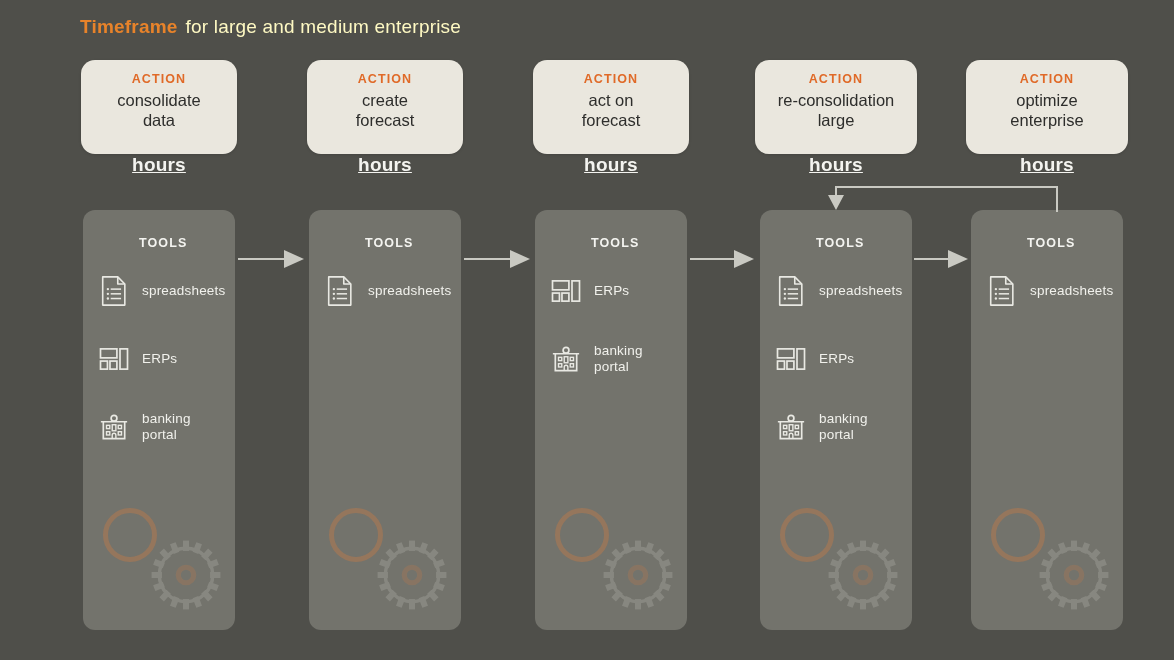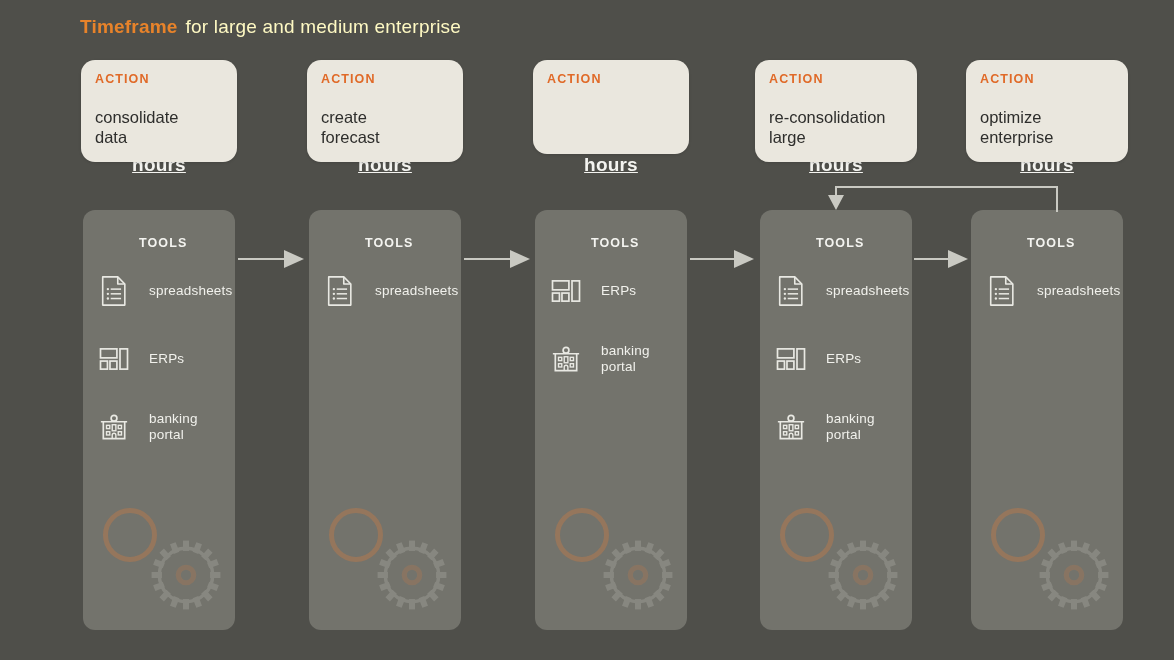--- a/index.html
+++ b/index.html
@@ -98,32 +98,32 @@
   
   .action {
     position: absolute;
     top: 0;
     left: -2px;
     width: 156px;
     min-height: 94px;
     background: #eae7de;
     border-radius: 14px;
     padding: 12px 14px 14px;
-    text-align: left;
+    text-align: center;
     z-index: 4;
     box-shadow: 0 1px 3px rgba(0,0,0,0.12);
   }
   .action .kicker {
     color: #e06a28;
     font-weight: bold;
     font-size: 12.5px;
     letter-spacing: 1.1px;
   }
   .action .title {
-    margin-top: 21px;
+    margin-top: 4px;
     color: #2e2e2c;
     font-size: 16.5px;
     line-height: 1.24;
     white-space: pre-line;
   }
   
   .col.wide .action { left: -5px; width: 162px; }
 
   
   .tools-label {
@@ -140,21 +140,21 @@
   .tool-list {
     position: absolute;
     top: 208px;
     left: 16px;
     width: 140px;
     z-index: 3;
   }
   .tool {
     display: flex;
     align-items: center;
-    gap: 20px;
+    gap: 13px;
     height: 46px;
     margin-bottom: 22px;
   }
   .tool .ticon { flex: 0 0 auto; width: 30px; height: 32px; }
   .tool .tlabel {
     font-size: 13.5px;
     color: #f1f1ec;
     line-height: 1.2;
     white-space: pre-line;
     letter-spacing: 0.2px;
@@ -338,20 +338,22 @@
       <span class="unit">hours</span>
     </div>
     <div class="panel">
       <div class="deco deco-ring"></div>
       <svg class="deco deco-gear" width="86" height="86">
           <use href="#sym-gear"></use>
         </svg>
     </div>
     <div class="action">
       <div class="kicker">ACTION</div>
+      <div class="title">act on
+forecast</div>
     </div>
     <div class="tools-label">TOOLS</div>
     <div class="tool-list">
       <div class="tool">
         <svg class="ticon" viewBox="0 0 32 26">
             <use href="#sym-grid"></use>
           </svg>
         <span class="tlabel">ERPs</span>
       </div>
       <div class="tool">

